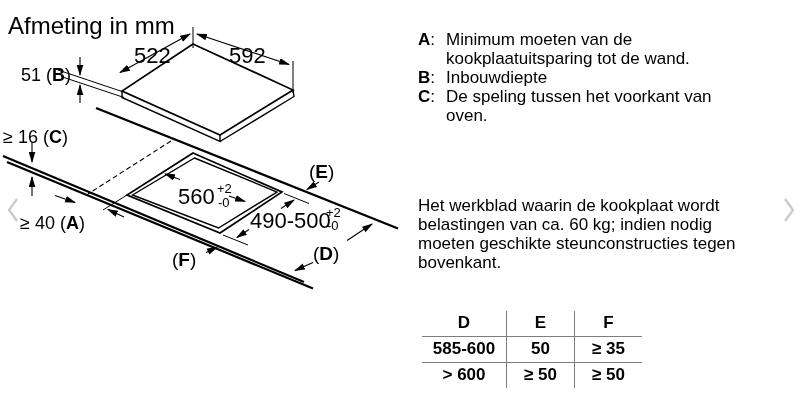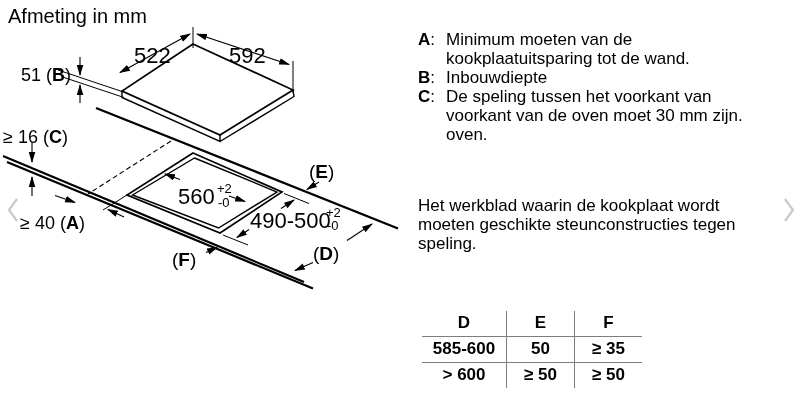--- a/index.html
+++ b/index.html
@@ -1,18 +1,18 @@
 <!DOCTYPE html>
 <html><head>
 <meta charset="utf-8">
 <style>
   html,body{margin:0;padding:0;background:#fff;}
   .canvas{position:relative;width:800px;height:401px;background:#fff;overflow:hidden;
           font-family:"Liberation Sans",sans-serif;color:#000;}
-  .title{position:absolute;left:8px;top:5px;font-size:20px;white-space:nowrap;}
+  .title{position:absolute;left:8px;top:12px;font-size:24px;white-space:nowrap;}
   #diagram{position:absolute;left:0;top:0;}
   .chev{position:absolute;top:197px;cursor:pointer;}
   .chev-left{left:6px;} .chev-right{left:782px;}
   .rightcol{position:absolute;left:418px;width:378px;font-size:17px;line-height:19px;}
   .legend{top:30px;}
   .legend-item{display:flex;}
   .legend-key{width:28px;flex:0 0 28px;}
   .legend-key b{font-weight:bold;}
   .para{top:196px;}
   .line{white-space:nowrap;}
@@ -171,30 +171,30 @@
     <div class="legend-item">
       <div class="legend-key"><b>B</b><span>:</span></div>
       <div>
         <div class="line">Inbouwdiepte</div>
       </div>
     </div>
     <div class="legend-item">
       <div class="legend-key"><b>C</b><span>:</span></div>
       <div>
         <div class="line">De speling tussen het voorkant van</div>
-        <div class="line">voorkant van de oven moet 30 mm zijn.</div>
         <div class="line">oven.</div>
       </div>
     </div>
   </div>
 
   <div class="rightcol para" style="position:absolute;">
     <div class="line">Het werkblad waarin de kookplaat wordt</div>
+    <div class="line">belastingen van ca. 60 kg; indien nodig</div>
     <div class="line">moeten geschikte steunconstructies tegen</div>
-    <div class="line">speling.</div>
+    <div class="line">bovenkant.</div>
   </div>
 
   <table class="dim-table">
     <tbody>
         <tr class="hrow">
       <th class="c-d">D</th>
       <th class="c-e">E</th>
       <th class="c-f">F</th>
     </tr>
     <tr class="r1">

